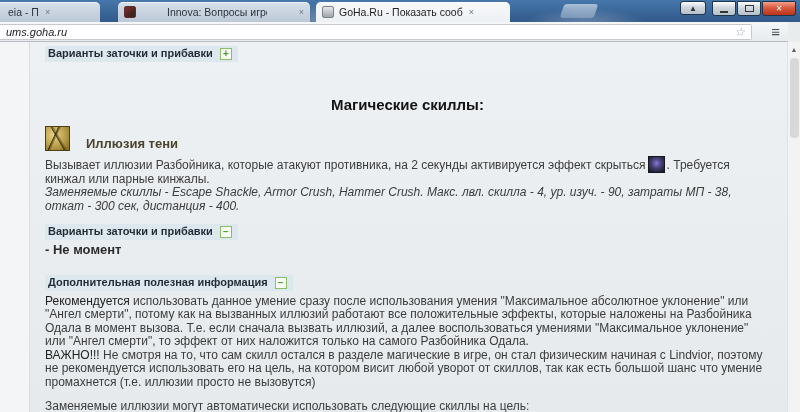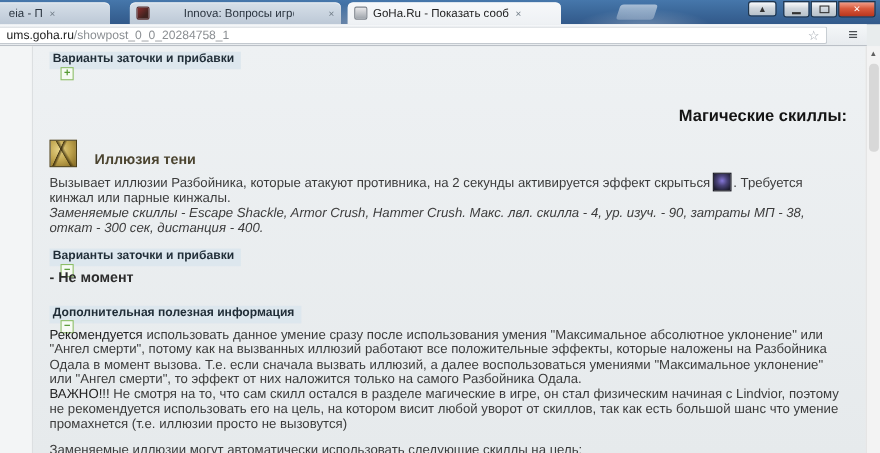--- a/index.html
+++ b/index.html
@@ -29,47 +29,47 @@
   .win-controls { position:absolute; right:4px; top:1px; display:flex; }
   .win-btn { width:24px; height:15px; border:1px solid #20354c; border-radius:0 0 3px 3px;
       background:linear-gradient(180deg,#fdfdfd,#cfd6dd 45%,#b7c1ca);
       display:flex; align-items:center; justify-content:center; font-size:8px; color:#333; margin-left:1px; }
   .win-btn.profile { width:26px; margin-right:5px; border-radius:3px; height:14px; }
   .win-btn.close { width:34px; background:linear-gradient(180deg,#f2a08c,#d9593c 45%,#b8341c); color:#fff; }
   .min-glyph { width:8px; height:2px; background:#333; margin-top:6px; }
   .max-glyph { width:9px; height:7px; border:1.5px solid #333; }
 
   .toolbar { position:absolute; top:22px; left:0; width:788px; height:20px;
-      background:linear-gradient(180deg,#f5f7f9,#e7ebee); border-bottom:1px solid #b6bcc2; }
+      background:linear-gradient(180deg,#f5f7f9,#e7ebee); border-bottom:1px solid #b6bcc2;font-style:italic; }
   .urlbar { position:absolute; left:0; top:2px; width:752px; height:16px; background:#fff;
       border:1px solid #c3c9cf; border-left:none; border-radius:0 2px 2px 0;
       display:flex; align-items:center; padding:0 6px; font-size:11px; }
   .url-host { color:#1b1b1b; }
   .url-path { color:#8b8f93; }
   .star { margin-left:auto; color:#a2a9b0; font-size:12px; line-height:12px; }
   .menu-btn { position:absolute; right:8px; top:1px; font-size:15px; color:#4a4e52; letter-spacing:0; }
 
   
   .page { position:absolute; top:42px; left:0; width:800px; height:370px;
       background:linear-gradient(180deg,#eef1f3 0%,#e6eaec 100%); }
   .left-strip { position:absolute; left:0; top:0; width:30px; height:370px;
       background:#f3f5f6; border-right:1px solid #dcdfe1; }
   .pg-scrollbar { position:absolute; right:0; top:0; width:13px; height:370px;
       background:#f3f3f3; border-left:1px solid #e2e2e2; }
   .pg-scroll-up { display:block; text-align:center; font-size:7px; color:#606060; padding-top:4px; }
   .pg-thumb { position:absolute; top:16px; left:2px; width:9px; height:80px; background:#d8d8d8; border-radius:4px; }
 
   .post { position:absolute; left:45px; top:0; width:725px; color:#3c3c3c; font-size:12px; line-height:13.5px; }
 
-  .spoiler-bar { display:inline-flex; height:16px; background:#dde7ee;
-      padding:0 6px 0 3px; font-size:11px; font-weight:bold; color:#1f2c36;flex-direction:column; }
+  .spoiler-bar { display:inline-flex; align-items:center; height:16px; background:#dde7ee;
+      padding:0 6px 0 3px; font-size:11px; font-weight:bold; color:#1f2c36; }
   .toggle-box { width:12px; height:12px; margin-left:7px; background:#f7fbf4; border:1px solid #8cbd68;
       color:#579a35; font-size:10px; font-weight:bold; line-height:10px; text-align:center; }
 
-  .main-heading { margin-top:36px; text-align:right; font-size:15px; font-weight:bold; color:#141414; }
+  .main-heading { margin-top:36px; text-align:center; font-size:15px; font-weight:bold; color:#141414; }
 
   .skill-head { margin-top:14px; display:flex; align-items:flex-end; }
   .skill-icon-main { width:25px; height:25px; flex:0 0 auto; border:1px solid #4c3f16;
       background:
         linear-gradient(115deg, rgba(40,30,5,0) 35%, rgba(45,32,6,.85) 37%, rgba(45,32,6,0) 46%),
         linear-gradient(60deg, rgba(40,30,5,0) 48%, rgba(50,38,8,.8) 50%, rgba(50,38,8,0) 60%),
         radial-gradient(circle at 35% 35%, #e6d388 0%, #c3a852 45%, #83681f 100%); }
   .skill-name { font-size:13px; font-weight:bold; color:#4b4430; margin-left:2px;padding-left:14px; }
 
   .para { margin-top:5px; }
@@ -123,21 +123,20 @@
     </div>
     <div class="win-btn close">
       <span>✕</span>
     </div>
   </div>
 </div>
 
 <div class="toolbar">
   <div class="urlbar">
     <span class="url-host">ums.goha.ru</span>
-      <span class="url-path">/showpost_0_0_20284758_1</span>
     <span class="star">☆</span>
   </div>
   <div class="menu-btn">≡</div>
 </div>
 
 <div class="page">
   <div class="left-strip"></div>
 
   <div class="pg-scrollbar">
     <span class="pg-scroll-up">▲</span>

